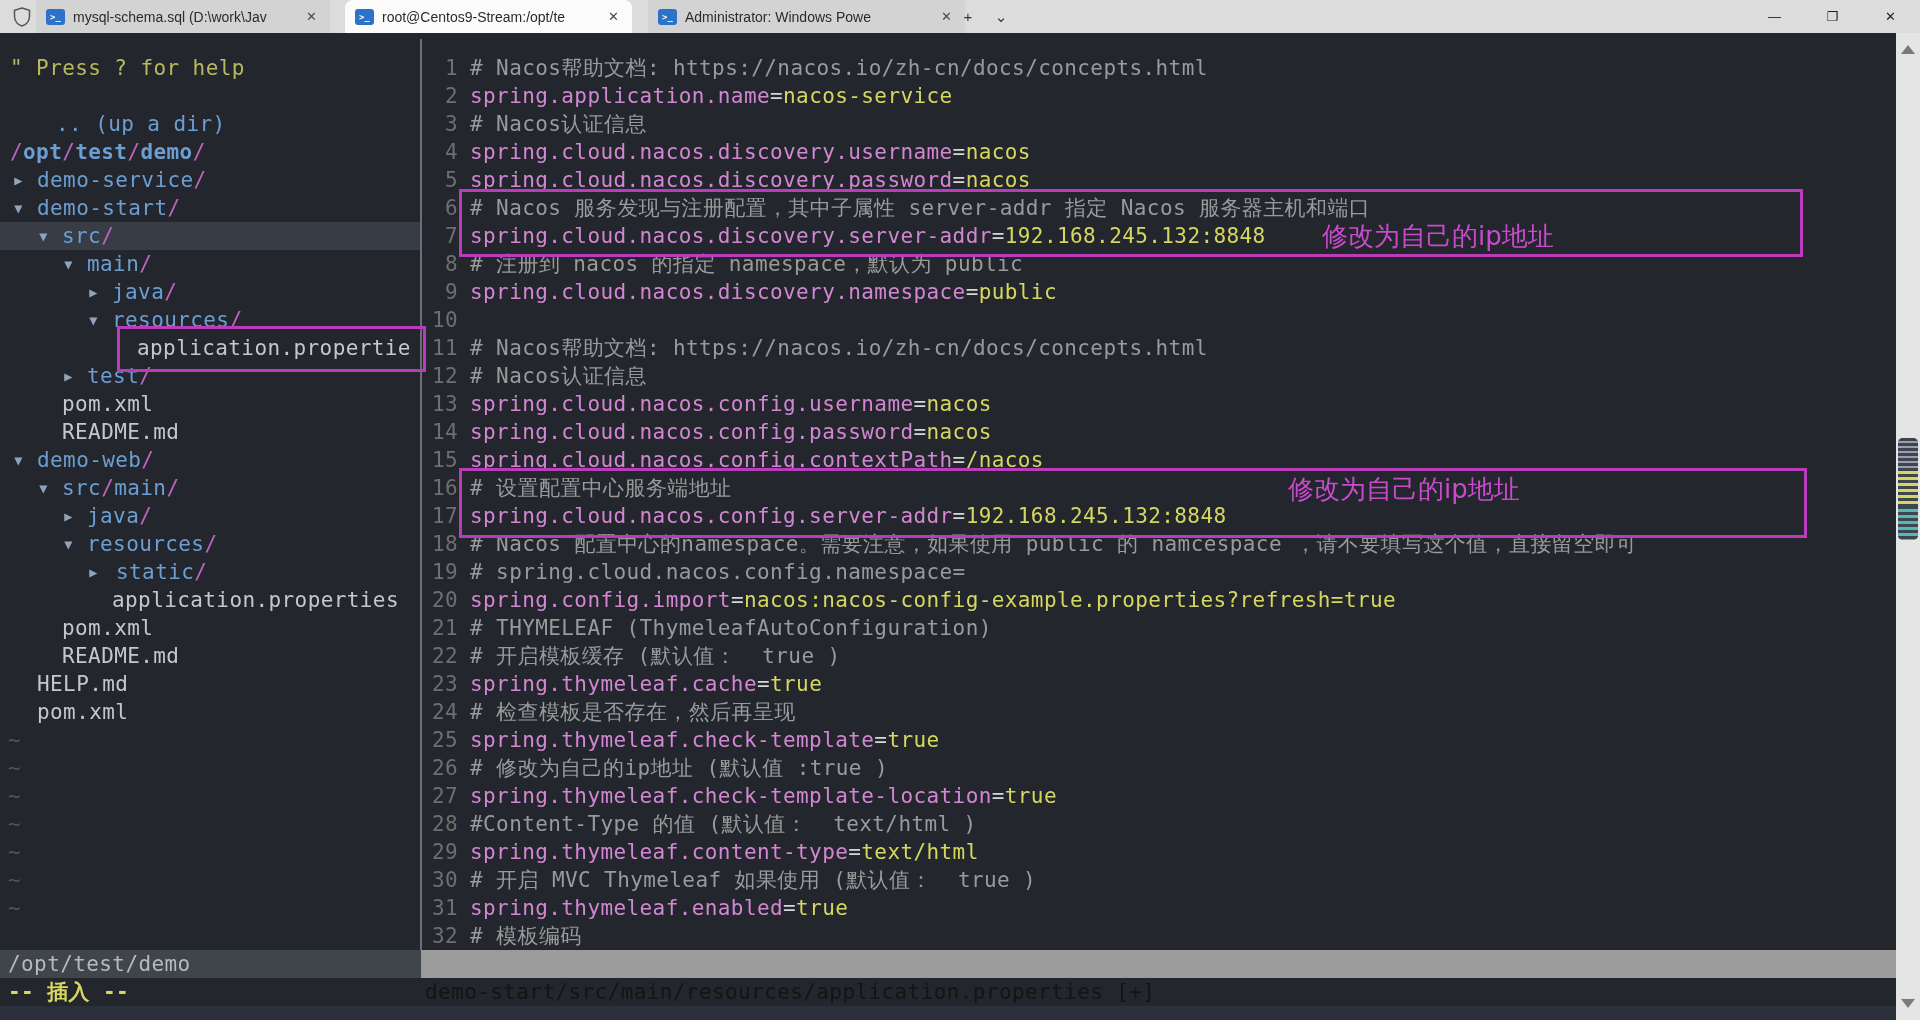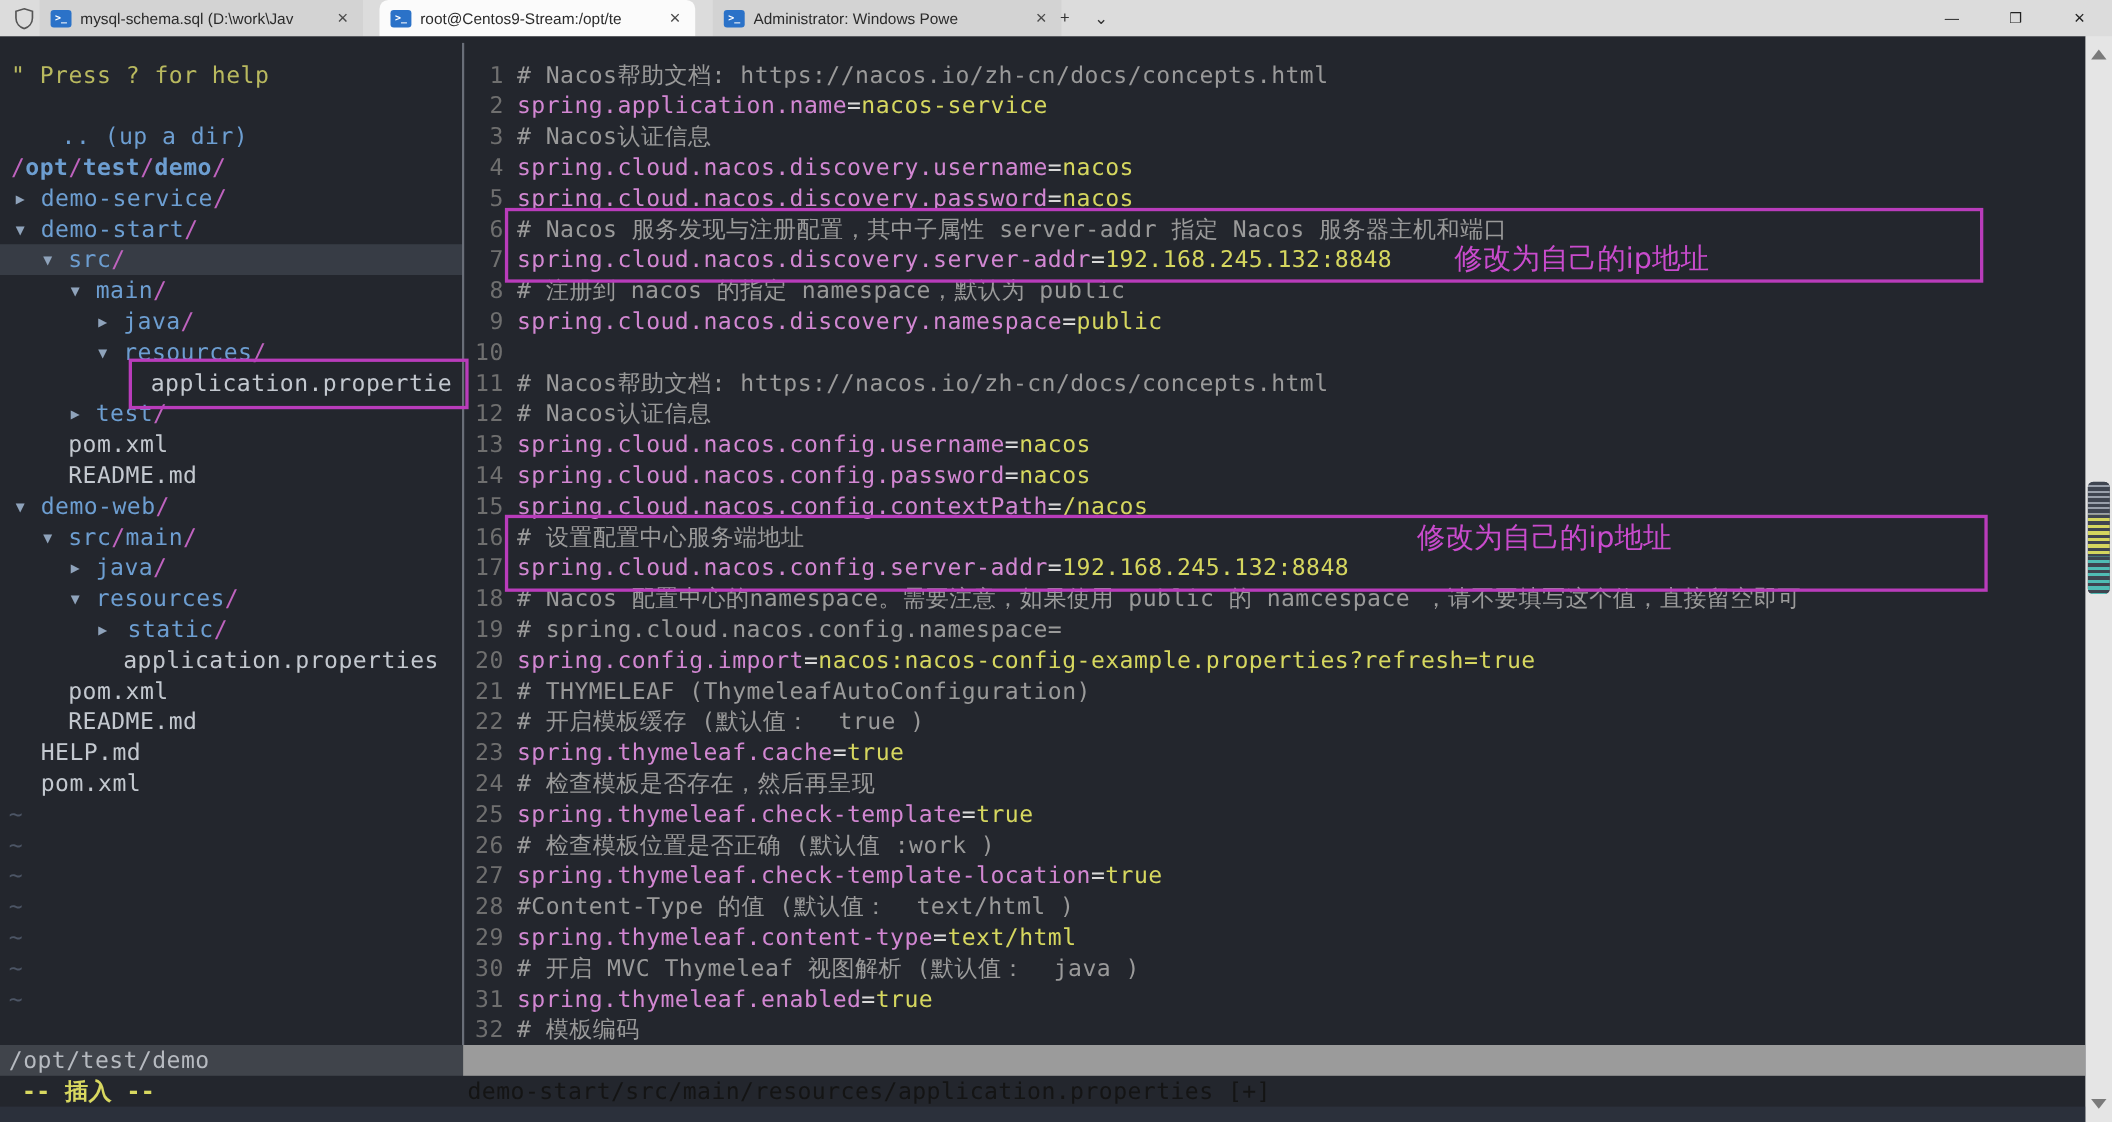--- a/index.html
+++ b/index.html
@@ -32,21 +32,21 @@
   .code{position:absolute;left:470px}
   .c{color:#9a9a9a}.k{color:#d287d2}.e{color:#d8d8d8}.v{color:#d6d75f}
   .arrow{color:#8fa3bb}.dir{color:#6d9ed1}.sep{color:#bf63bf}.file{color:#c3c8cf}
   .help{color:#b9b95f}.tilde{color:#4c5565}.rootpath .dir{font-weight:bold}
   .stl-left{position:absolute;left:0;top:917px;width:421px;height:28px;line-height:28px;
             background:#40444b;color:#b6bac0;padding-left:8px;box-sizing:border-box;white-space:pre}
   .stl-right{position:absolute;left:421px;top:917px;width:1475px;height:28px;line-height:28px;
              background:#9b9b9b;color:#141414;white-space:pre}
   .stl-file{position:absolute;left:4px}
   .stl-pos{position:absolute;left:1226px}
-  .mode{position:absolute;left:20px;top:945px;height:32px;line-height:28px;color:#d8d860;font-weight:bold}
+  .mode{position:absolute;left:8px;top:945px;height:32px;line-height:28px;color:#d8d860;font-weight:bold}
   .bottompad{position:absolute;left:0;top:973px;width:1896px;height:14px;background:#2b303b}
   
   .abox{position:absolute;border:3px solid #b93cbb;pointer-events:none}
   .atip{position:absolute;color:#c94bcd;font-size:26px;line-height:28px;font-weight:400;
         font-family:"DejaVu Sans","Liberation Sans",sans-serif;white-space:pre}
   
   .sbar{position:absolute;left:1896px;top:33px;width:24px;height:987px;background:#e5e5e5}
   .sarrow{position:absolute;left:5px;width:0;height:0;border-left:7px solid transparent;
           border-right:7px solid transparent;cursor:pointer}
   .sarrow.up{top:12px;border-bottom:9px solid #7a7a7a}
@@ -145,25 +145,25 @@
       <div class="row" style="top: 441px; left: 0px;"><span class="num">16</span><span class="code"><span class="c"># 设置配置中心服务端地址</span></span></div>
       <div class="row" style="top: 469px; left: 0px;"><span class="num">17</span><span class="code"><span class="k">spring.cloud.nacos.config.server-addr</span><span class="e">=</span><span class="v">192.168.245.132:8848</span></span></div>
       <div class="row" style="top: 497px; left: 0px;"><span class="num">18</span><span class="code"><span class="c"># Nacos 配置中心的namespace。需要注意，如果使用 public 的 namcespace ，请不要填写这个值，直接留空即可</span></span></div>
       <div class="row" style="top: 525px; left: 0px;"><span class="num">19</span><span class="code"><span class="c"># spring.cloud.nacos.config.namespace=</span></span></div>
       <div class="row" style="top: 553px; left: 0px;"><span class="num">20</span><span class="code"><span class="k">spring.config.import</span><span class="e">=</span><span class="v">nacos:nacos-config-example.properties?refresh=true</span></span></div>
       <div class="row" style="top: 581px; left: 0px;"><span class="num">21</span><span class="code"><span class="c"># THYMELEAF (ThymeleafAutoConfiguration)</span></span></div>
       <div class="row" style="top: 609px; left: 0px;"><span class="num">22</span><span class="code"><span class="c"># 开启模板缓存 (默认值：  true )</span></span></div>
       <div class="row" style="top: 637px; left: 0px;"><span class="num">23</span><span class="code"><span class="k">spring.thymeleaf.cache</span><span class="e">=</span><span class="v">true</span></span></div>
       <div class="row" style="top: 665px; left: 0px;"><span class="num">24</span><span class="code"><span class="c"># 检查模板是否存在，然后再呈现</span></span></div>
       <div class="row" style="top: 693px; left: 0px;"><span class="num">25</span><span class="code"><span class="k">spring.thymeleaf.check-template</span><span class="e">=</span><span class="v">true</span></span></div>
-      <div class="row" style="top: 721px; left: 0px;"><span class="num">26</span><span class="code"><span class="c"># 检查模板位置是否正确 (默认值 :work )</span></span></div>
+      <div class="row" style="top: 721px; left: 0px;"><span class="num">26</span><span class="code"><span class="c"># 修改为自己的ip地址 (默认值 :true )</span></span></div>
       <div class="row" style="top: 749px; left: 0px;"><span class="num">27</span><span class="code"><span class="k">spring.thymeleaf.check-template-location</span><span class="e">=</span><span class="v">true</span></span></div>
       <div class="row" style="top: 777px; left: 0px;"><span class="num">28</span><span class="code"><span class="c">#Content-Type 的值 (默认值：  text/html )</span></span></div>
       <div class="row" style="top: 805px; left: 0px;"><span class="num">29</span><span class="code"><span class="k">spring.thymeleaf.content-type</span><span class="e">=</span><span class="v">text/html</span></span></div>
-      <div class="row" style="top: 833px; left: 0px;"><span class="num">30</span><span class="code"><span class="c"># 开启 MVC Thymeleaf 视图解析 (默认值：  java )</span></span></div>
+      <div class="row" style="top: 833px; left: 0px;"><span class="num">30</span><span class="code"><span class="c"># 开启 MVC Thymeleaf 如果使用 (默认值：  true )</span></span></div>
       <div class="row" style="top: 861px; left: 0px;"><span class="num">31</span><span class="code"><span class="k">spring.thymeleaf.enabled</span><span class="e">=</span><span class="v">true</span></span></div>
       <div class="row" style="top: 889px; left: 0px;"><span class="num">32</span><span class="code"><span class="c"># 模板编码</span></span></div>
     </div>
 
   <div class="stl-left">/opt/test/demo</div>
   <div class="stl-right">
     <span class="stl-file">demo-start/src/main/resources/application.properties [+]</span>
     <span class="stl-pos">17,54</span>
     
   </div>

